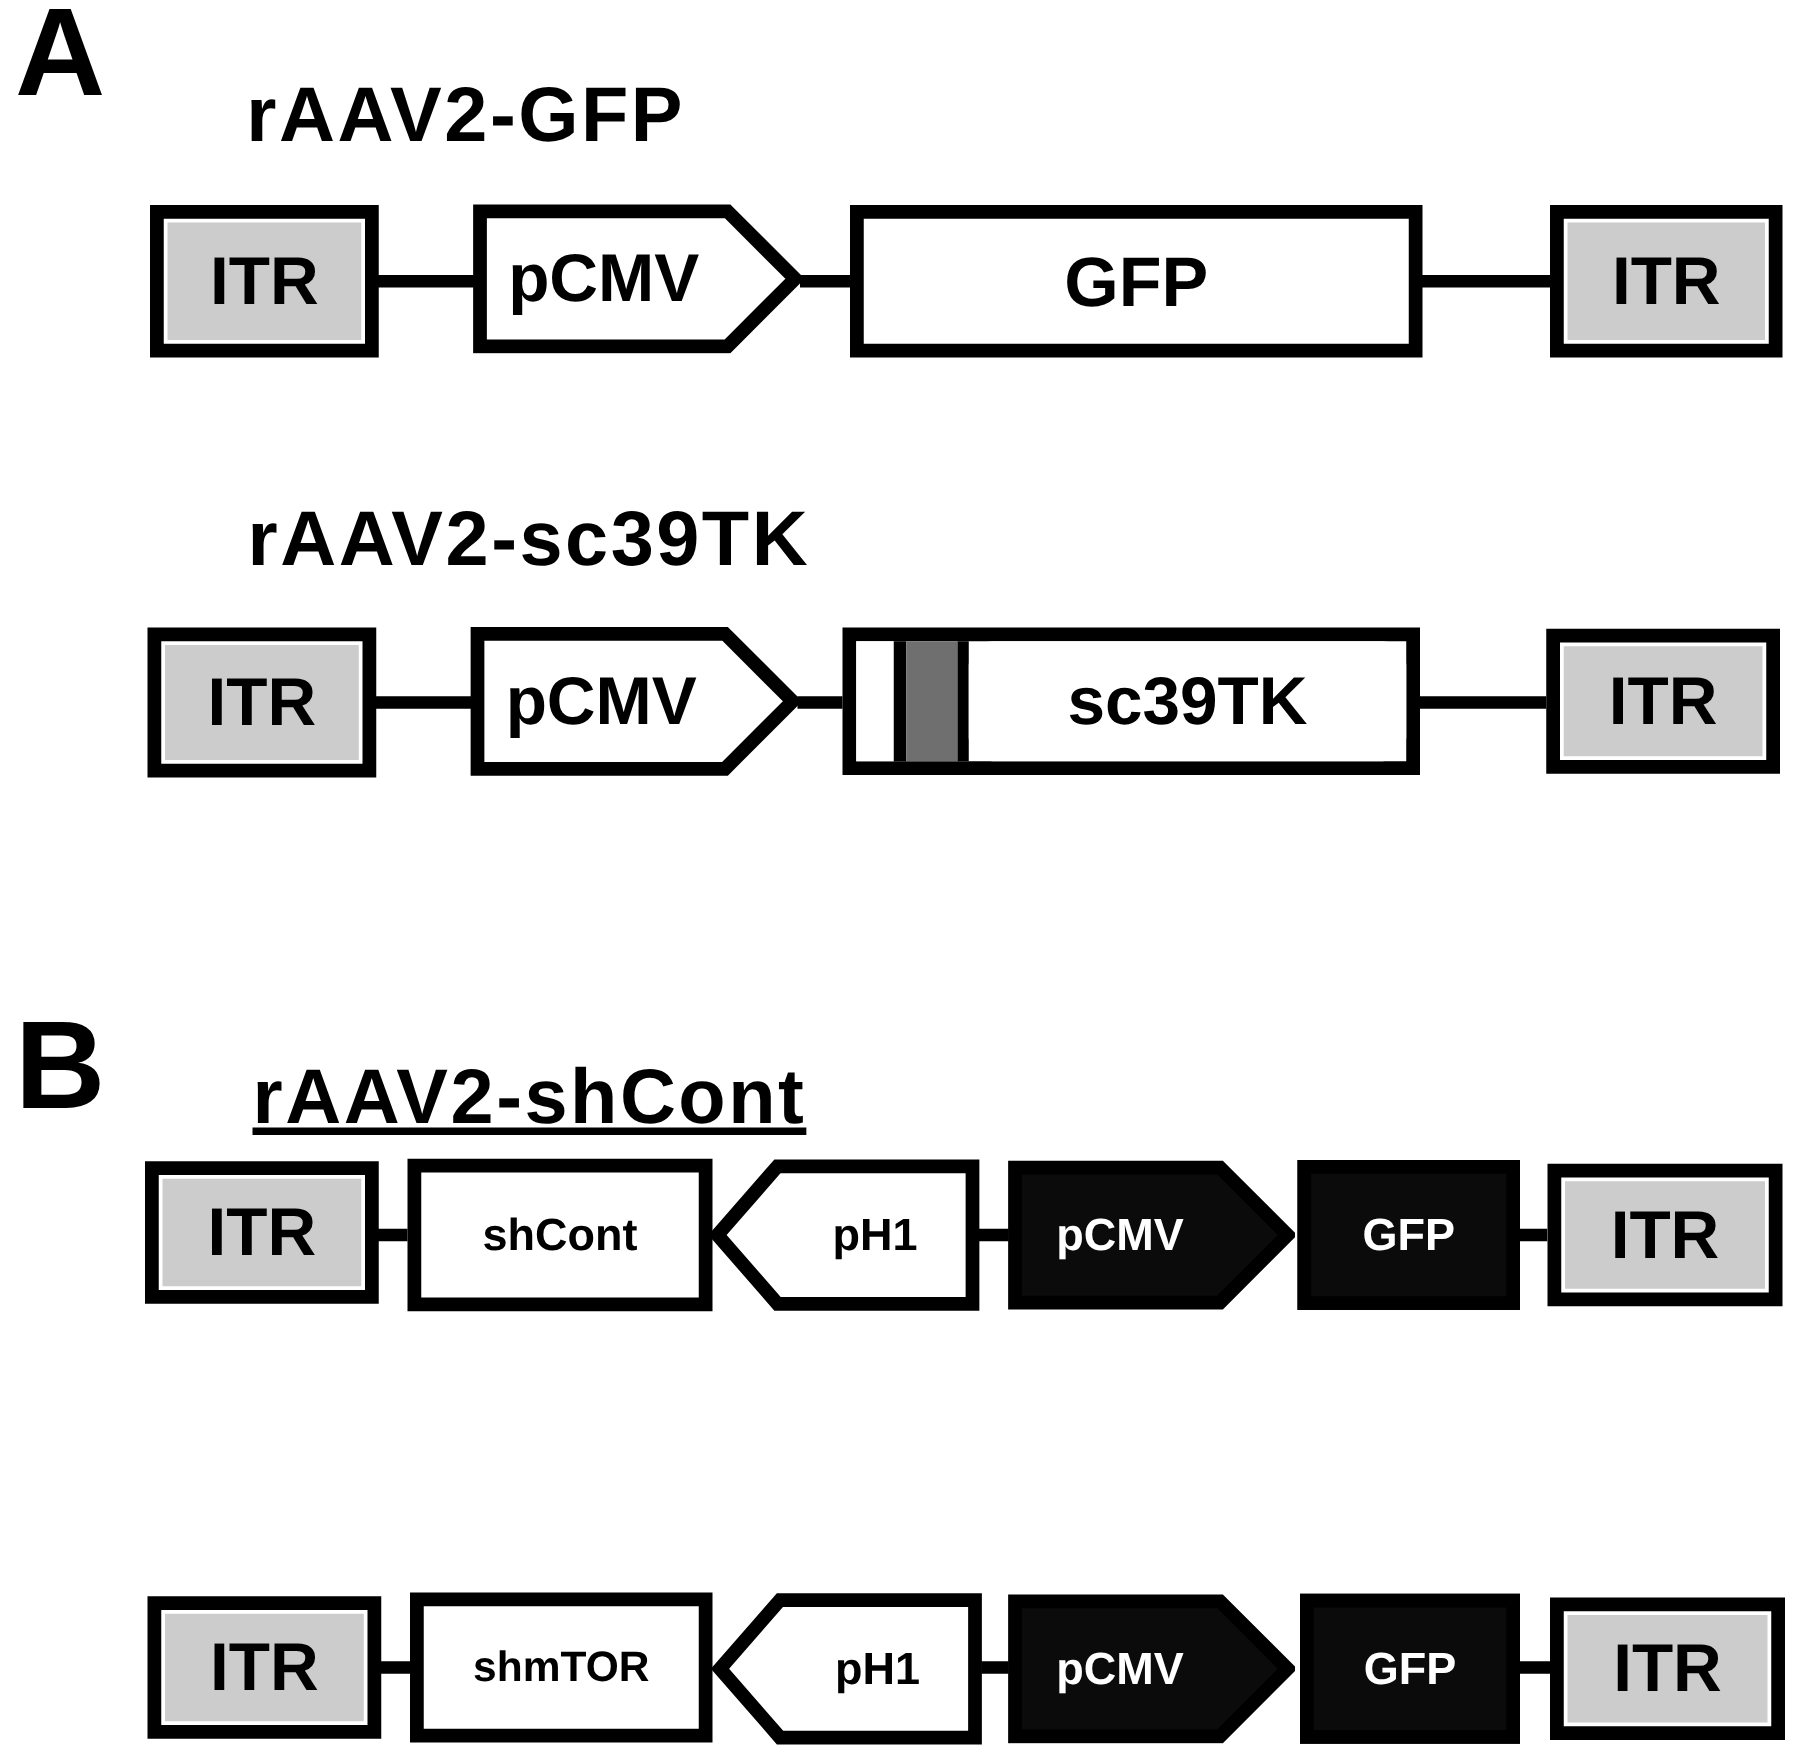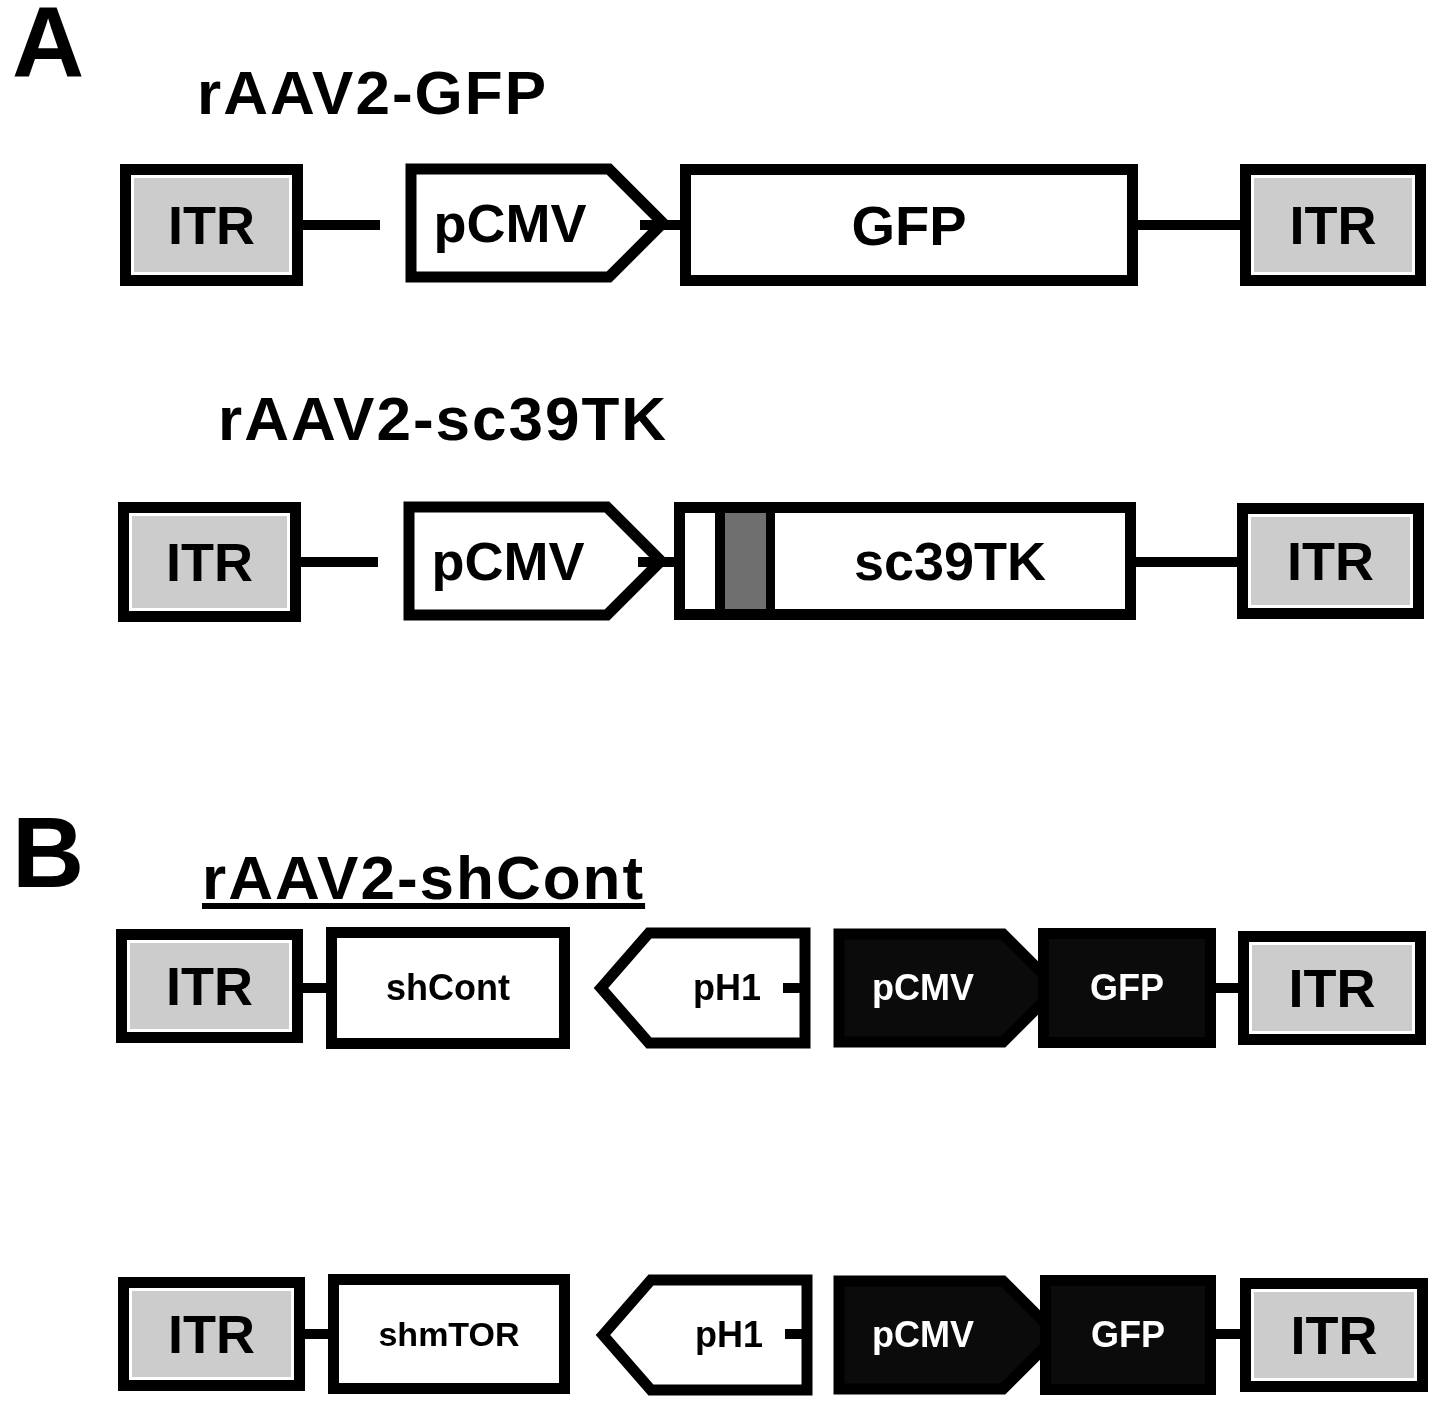--- a/index.html
+++ b/index.html
@@ -32,21 +32,21 @@
     display:flex;align-items:center;justify-content:center;
   }
   .box-black{background:var(--black-fill,#0b0b0b);color:#fff;}
   .itr-text{font-size:54px;font-weight:bold;}
   .connector{background:var(--outline,#000);height:10px;}
   
   .arrow{display:block;}
   .arrow polygon{stroke:var(--outline,#000);stroke-width:11;stroke-linejoin:miter;}
   .arrow polygon.white{fill:#fff;}
   .arrow polygon.black{fill:var(--black-fill,#0b0b0b);}
-  .arrow-wrap{position:absolute;margin-left:27px;}
+  .arrow-wrap{position:absolute;}
   .arrow-wrap svg{position:absolute;left:0;top:0;}
   .arrow-label{
     position:absolute;top:0;bottom:0;
     display:flex;align-items:center;justify-content:center;
     font-weight:bold;
   }
   
   .seg-box{
     border:11px solid var(--outline,#000);
     background:#fff;display:flex;align-items:stretch;
@@ -88,21 +88,21 @@
     <div class="abs connector" style="left:640px;top:220px;width:42px;"></div>
     <div class="abs box fs56" style="left:680px;top:164px;width:458px;height:122px;">GFP</div>
     <div class="abs connector" style="left:1136px;top:220px;width:106px;"></div>
     <div class="abs box box-gray" style="left:1240px;top:164px;width:186px;height:122px;">
       <div class="fill">
           <span class="itr-text">ITR</span>
         </div>
     </div>
   </div>
 
-  <div class="abs construct-title" style="left:198px;top:383px;margin-left:20px;">rAAV2-sc39TK</div>
+  <div class="abs construct-title" style="left:198px;top:396px;">rAAV2-sc39TK</div>
 
   <div>
     <div class="abs box box-gray" style="left:118px;top:502px;width:183px;height:120px;">
       <div class="fill">
           <span class="itr-text">ITR</span>
         </div>
     </div>
     <div class="abs connector" style="left:299px;top:557px;width:79px;"></div>
     <div class="arrow-wrap" style="left:376px;top:501px;width:264px;height:120px;">
       <svg class="arrow" width="264" height="120" viewBox="0 0 264 120">

